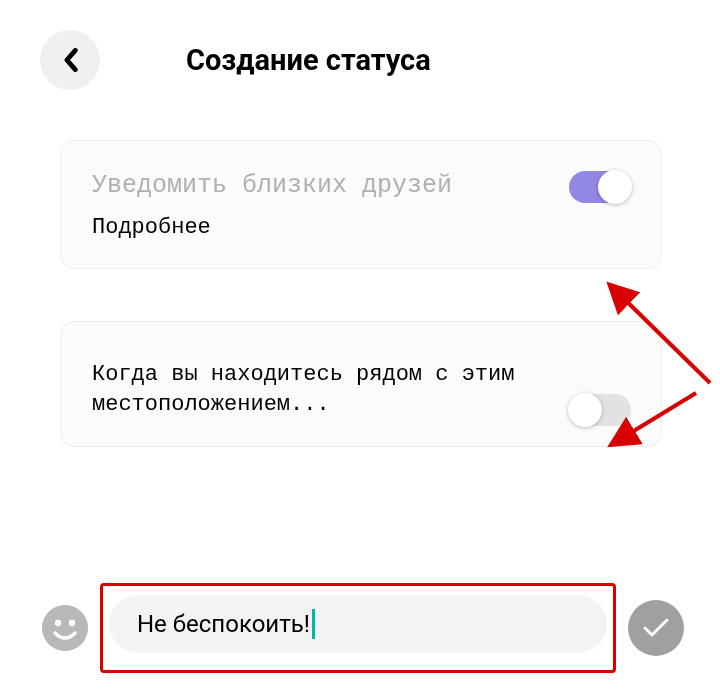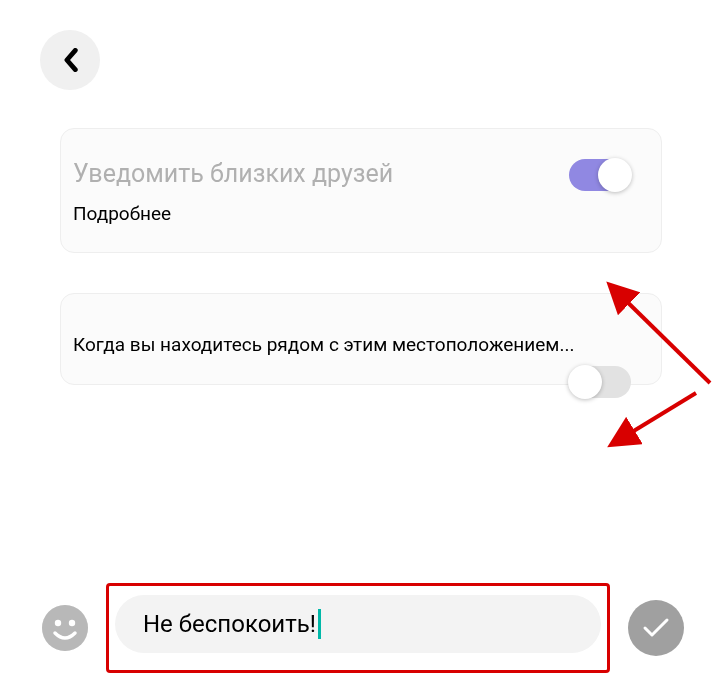--- a/index.html
+++ b/index.html
@@ -34,36 +34,37 @@
       width: 15px;
       height: 24px;
     }
     .title {
       font-size: 29px;
       font-weight: 700;
       color: #000;
       margin-left: 86px;
     }
     .card {
-      margin: 18px 58px 0 60px;
+      margin: 30px 58px 0 60px;
       background: #fbfbfb;
       border: 1px solid #eeeeee;
       border-radius: 14px;
-      padding: 28px 30px 26px 12px;
+      padding: 28px 30px 26px 31px;
       position: relative;
+      font-family: Liberation Mono, monospace;
     }
     .card-title {
       font-size: 25px;
       color: #b0b0b0;
       font-weight: 400;
       max-width: 380px;
       line-height: 1.35;
     }
     .card-sub {
-      font-size: 19px;
+      font-size: 22px;
       color: #000;
       margin-top: 10px;
       line-height: 1.35;
     }
     .toggle {
       position: absolute;
       right: 30px;
       width: 62px;
       height: 32px;
       border-radius: 16px;
@@ -95,21 +96,21 @@
     .card-gap {
       height: 22px;
     }
     .input-row {
       position: absolute;
       bottom: 18px;
       left: 42px;
       right: 36px;
       display: flex;
       align-items: center;
-      gap: 18px;
+      gap: 12px;
     }
     .smile-button {
       width: 46px;
       height: 46px;
       border-radius: 50%;
       background: #e9e9e9;
       border: none;
       display: flex;
       align-items: center;
       justify-content: center;
@@ -178,20 +179,21 @@
   </style>
 </head>
 <body>
 
 <div class="header">
   <button class="back-button">
     <svg viewBox="0 0 12 20">
       <path d="M10 2 L3 10 L10 18" stroke="#000" stroke-width="4" fill="none" stroke-linecap="round" stroke-linejoin="round"></path>
     </svg>
   </button>
+  <div class="title">Создание статуса</div>
 </div>
 
 <div class="card">
   <div class="card-title">Уведомить близких друзей</div>
   <div class="card-sub">Подробнее</div>
   <div class="toggle on">
     <div class="toggle-knob"></div>
   </div>
 </div>
 

